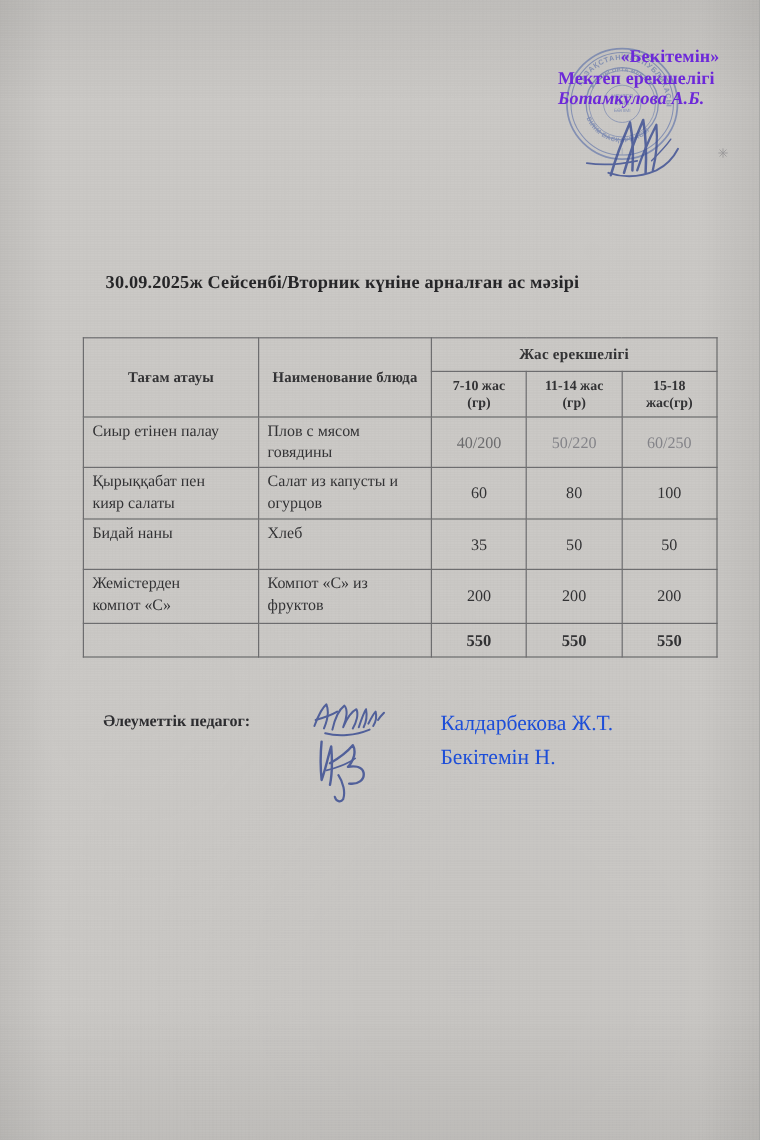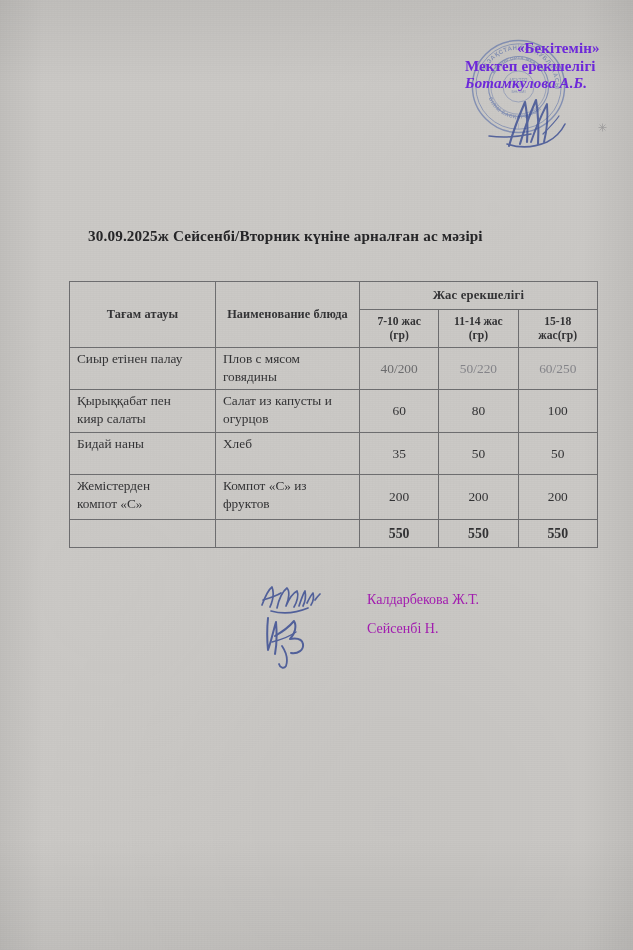--- a/index.html
+++ b/index.html
@@ -186,22 +186,22 @@
     display: inline-block;
     width: 185px;
     font-weight: bold;
     font-size: 13.4px;
     color: #2d2d30;
   }
   #footer .person {
     position: absolute;
     left: 281px;
     top: 0;
-    font-size: 14px;
-    color: #a21caf;
+    font-size: 18px;
+    color: #1d4ed8;
   }
   #sig-pedagog {
     position: absolute;
     left: 258px;
     top: 583px;
     width: 66px;
     height: 34px;
     z-index: 5;
     opacity: .85;
   }
@@ -376,24 +376,25 @@
         <td class="cell-name"></td>
         <td class="cell-num">550</td>
         <td class="cell-num">550</td>
         <td class="cell-num">550</td>
       </tr>
     </tbody>
   </table>
 
   <div id="footer">
     <div class="frow">
+      <span class="label">Әлеуметтік педагог:</span>
       <span class="person">Калдарбекова Ж.Т.</span>
     </div>
     <div class="frow">
-      <span class="person">Сейсенбі Н.</span>
+      <span class="person">Бекітемін Н.</span>
     </div>
   </div>
 
   <svg id="sig-pedagog" viewBox="0 0 66 34" xmlns="http://www.w3.org/2000/svg">
     <g fill="none" stroke="#3d4f93" stroke-linecap="round" stroke-linejoin="round" stroke-width="1.7">
       <path d="M4,22 C7,14 10,7 14,4 C16,9 15,17 12,24"></path>
       <path d="M5,17 C12,15 18,13 23,10"></path>
       <path d="M19,25 C21,16 25,8 29,5 C32,8 31,16 28,23 C31,16 35,10 39,8 C41,12 39,19 36,24"></path>
       <path d="M41,23 C43,17 45,11 47,8 C48,13 47,19 45,23"></path>
       <path d="M49,20 C51,16 53,12 55,10 C56,14 55,19 53,22"></path>

